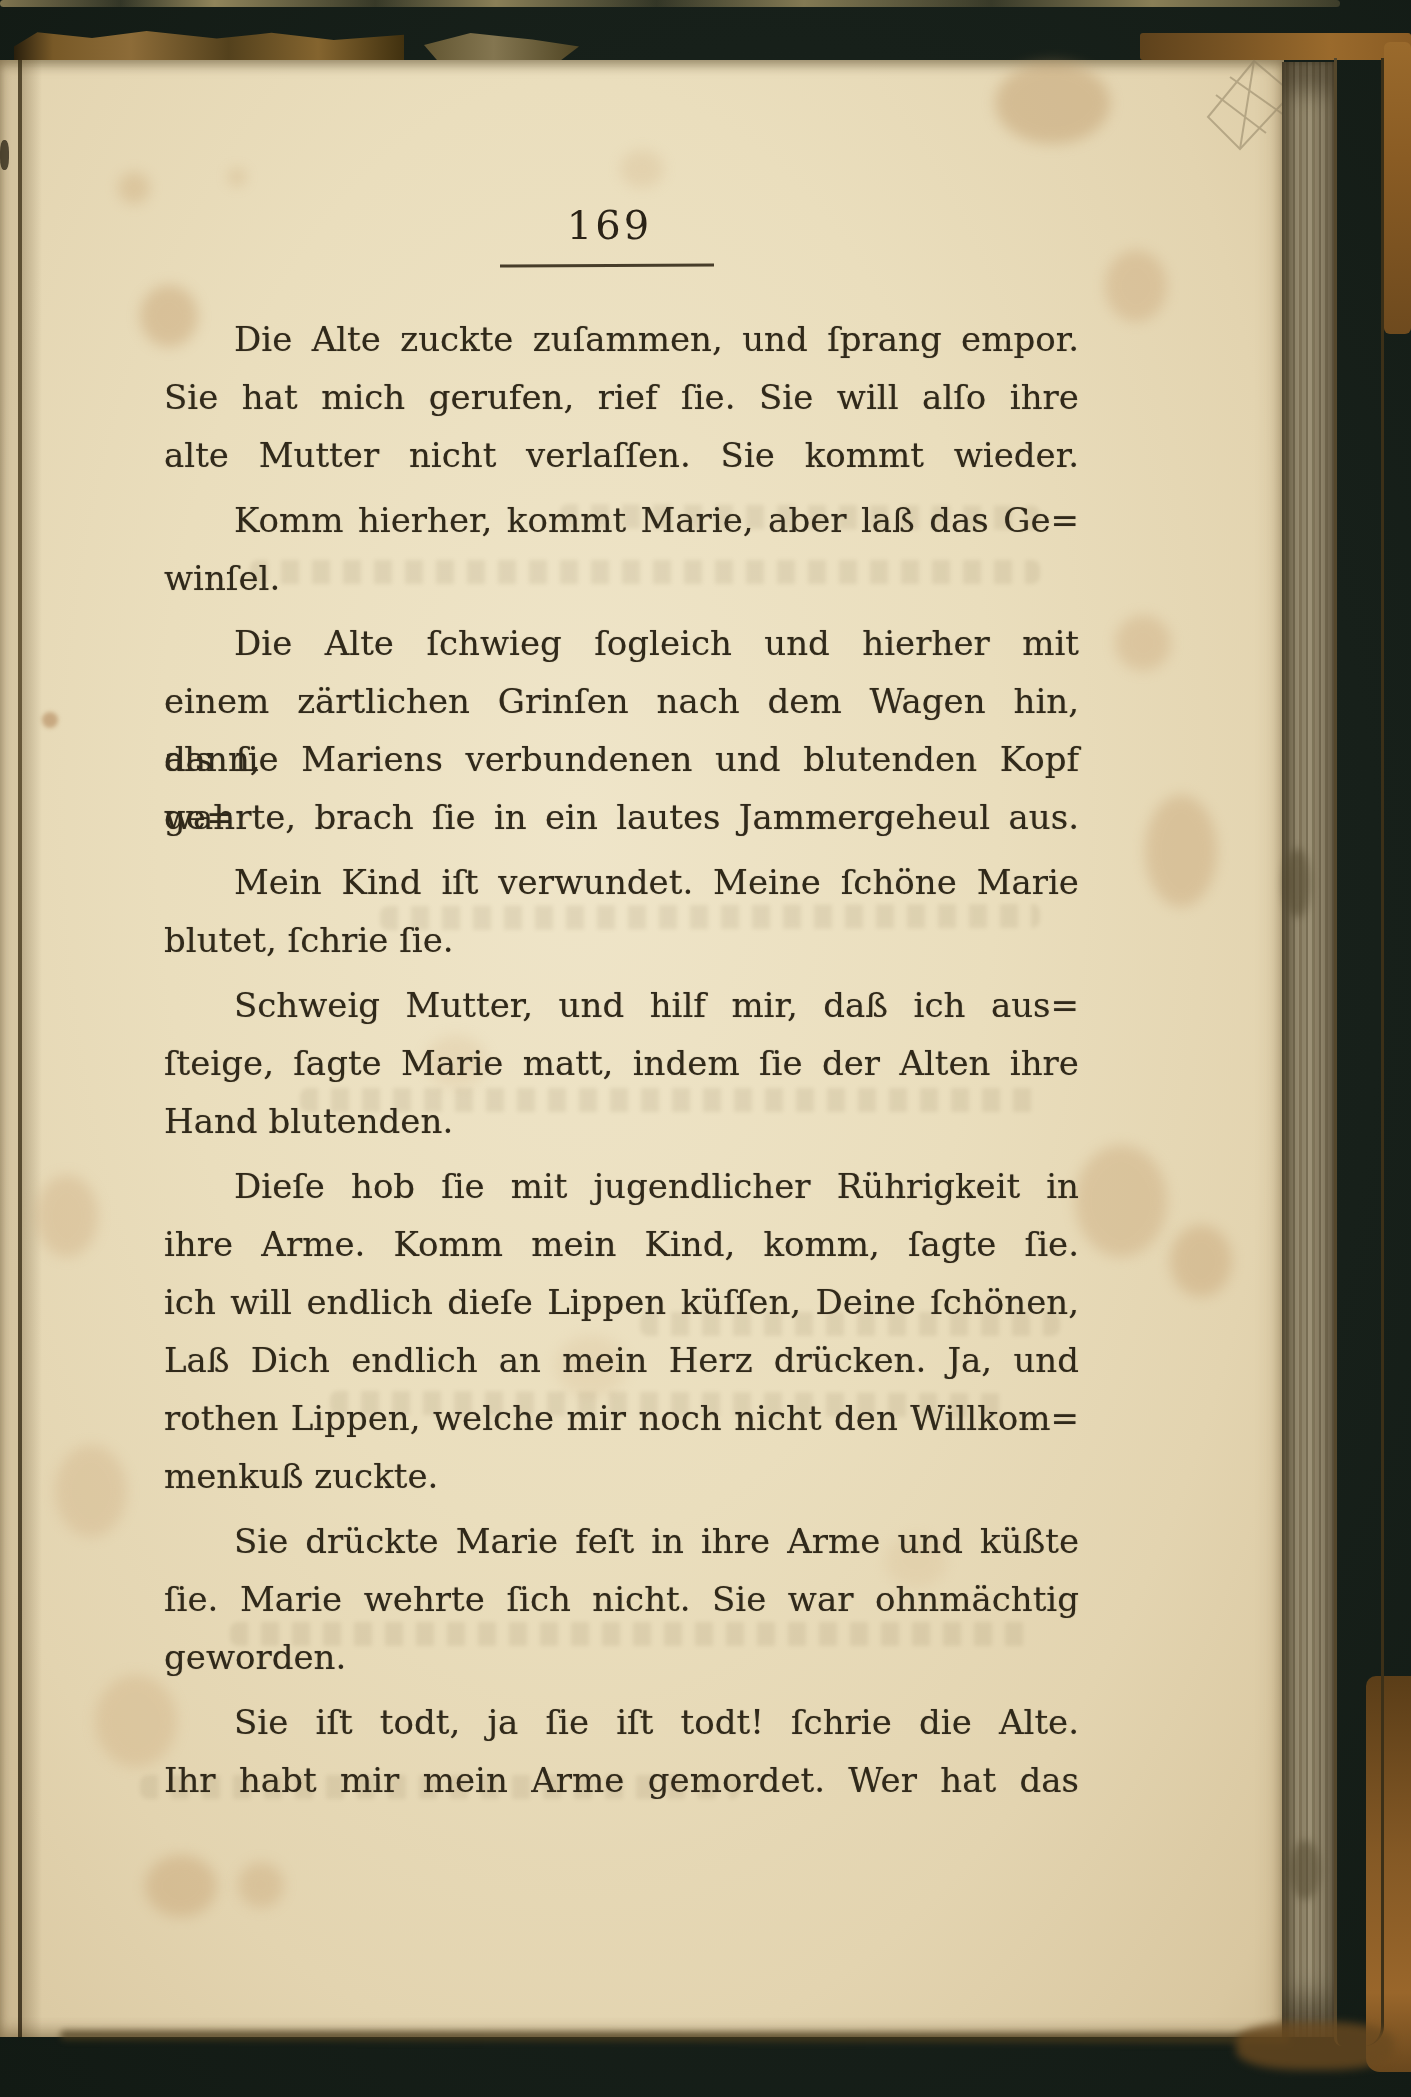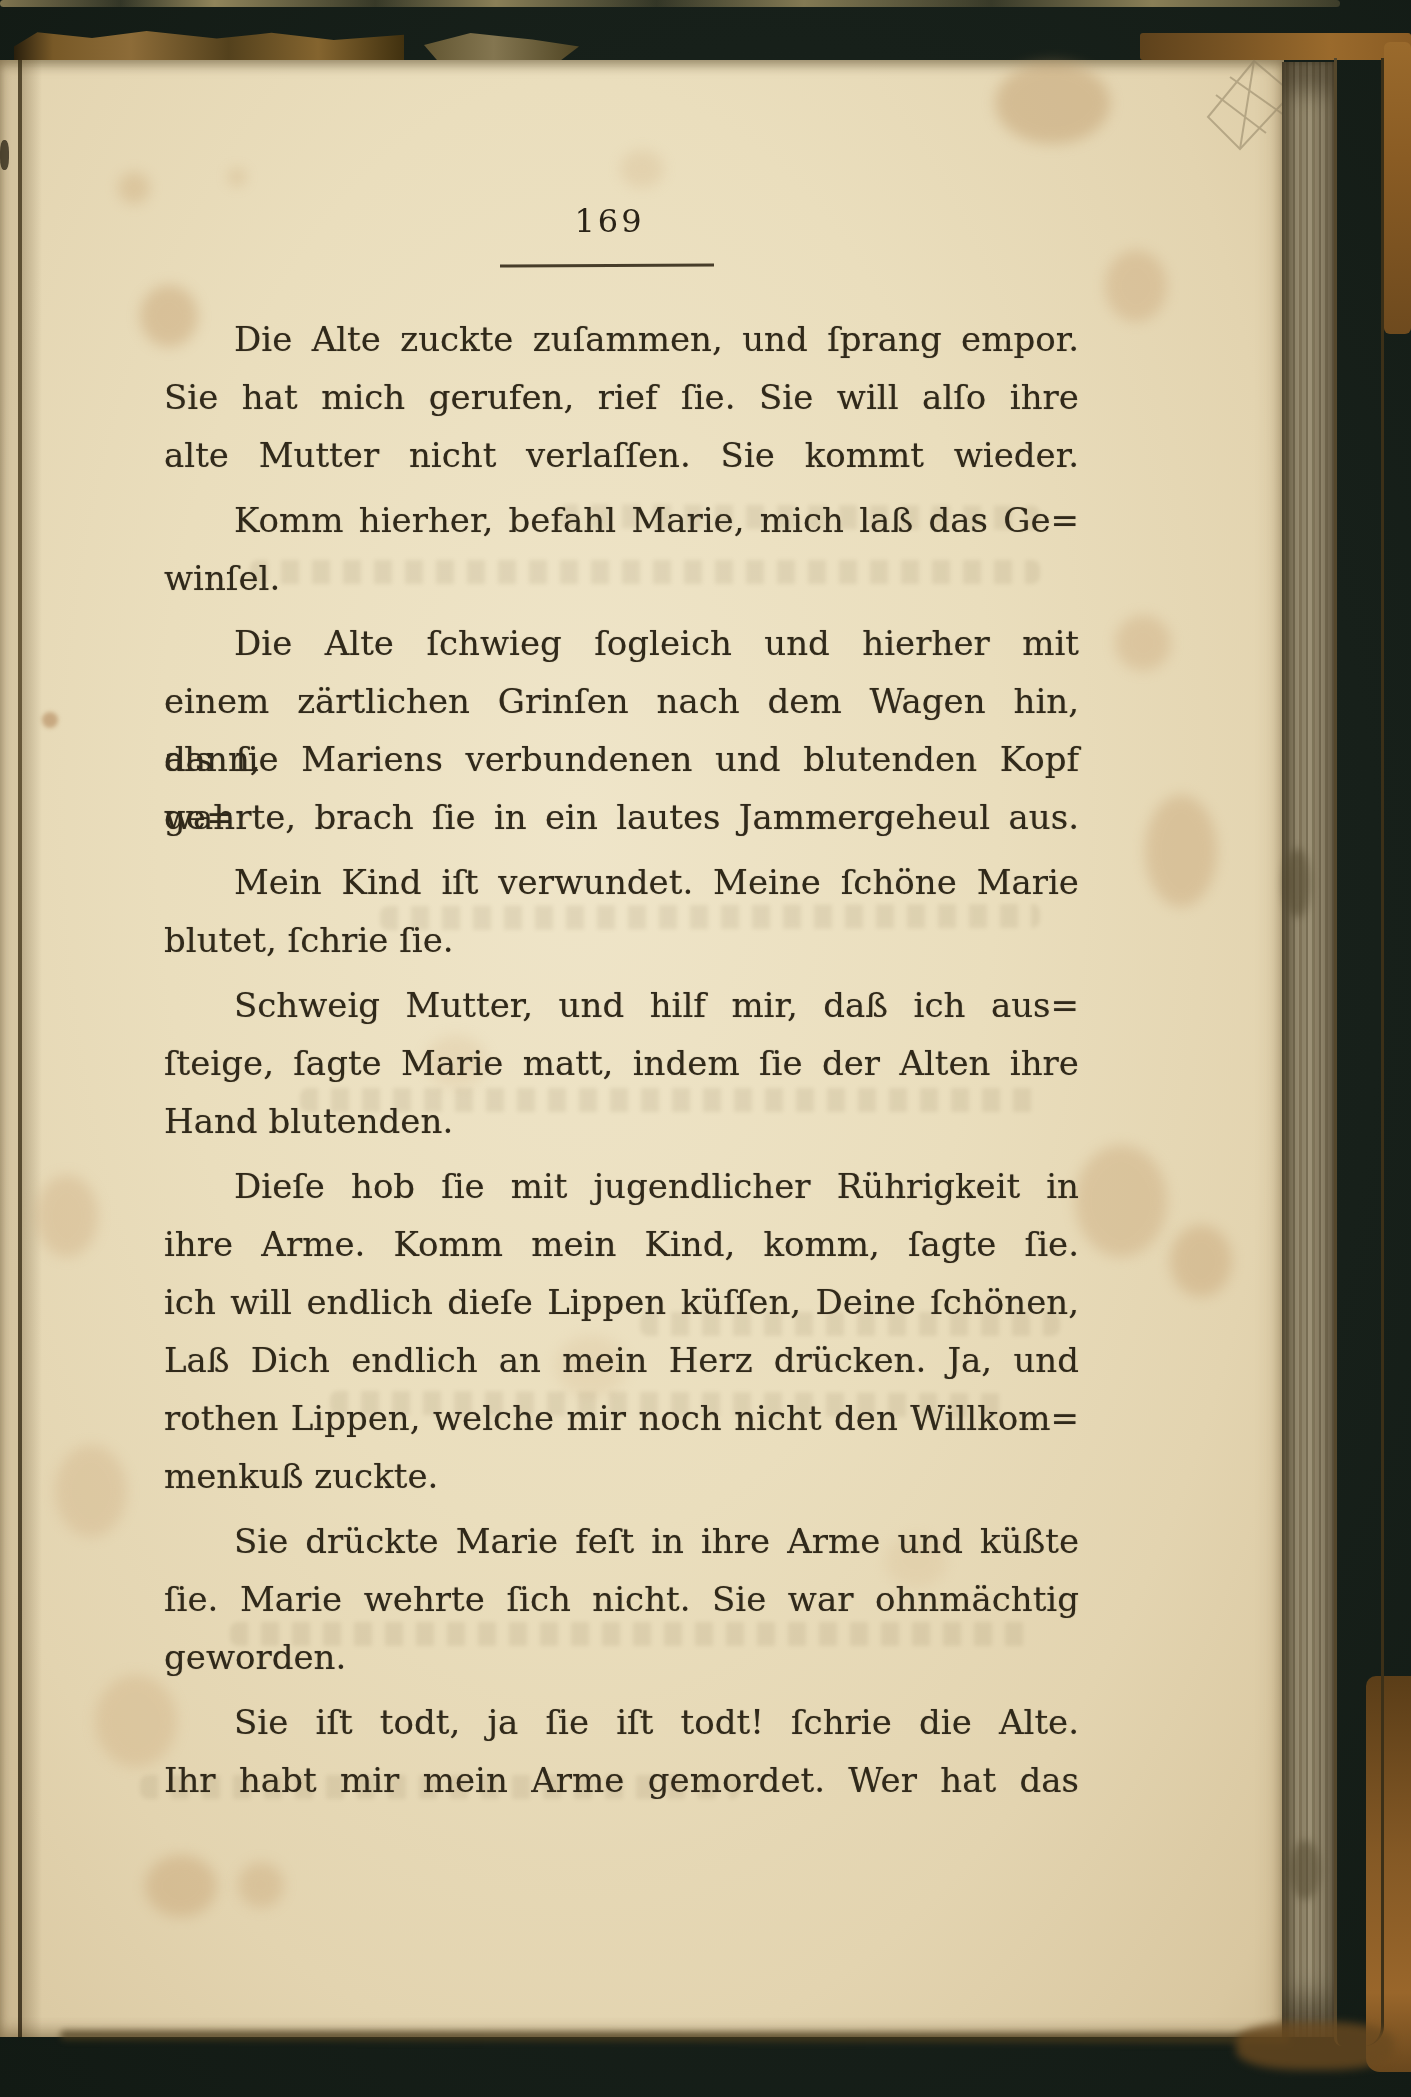--- a/index.html
+++ b/index.html
@@ -52,21 +52,21 @@
   .crease-soft{left:22px;top:60px;width:20px;height:1977px;
     background:linear-gradient(90deg,rgba(90,70,35,.30),rgba(90,70,35,0));}
   .edge-mark{left:0;top:140px;width:9px;height:30px;background:#3a3120;border-radius:40%;opacity:.85;}
 
   .stain{border-radius:50%;filter:blur(7px);}
   .ghost{height:24px;background:repeating-linear-gradient(90deg,#6e5c38 0 18px,rgba(110,92,56,0) 18px 31px);
     opacity:.10;filter:blur(2px);border-radius:8px;}
 
   
   .pagenum{left:152px;top:202px;width:915px;text-align:center;
-    font-size:32px;color:#2a2317;letter-spacing:3px;}
+    font-size:40px;color:#2a2317;letter-spacing:3px;}
   .pagenum-rule{left:500px;top:264px;width:214px;height:3px;background:#473d2a;transform:rotate(-.3deg);}
   .body-text{left:164px;top:310px;width:915px;font-size:34px;line-height:58px;color:#30291a;
     text-shadow:0 0 1px rgba(48,41,26,.45);}
   .line{text-align:justify;text-align-last:justify;height:58px;overflow:visible;}
   .line.indent{padding-left:70px;margin-top:7px;}
   .line.indent:first-child{margin-top:0;}
   .line.nojust{text-align-last:left;}
 
   .scribble{left:1196px;top:55px;width:110px;height:100px;opacity:.5;}
 </style>
@@ -124,21 +124,21 @@
     </g>
   </svg>
 
   <div class="abs pagenum">169</div>
   <div class="abs pagenum-rule"></div>
 
   <div class="abs body-text">
       <div class="line indent">Die Alte zuckte zuſammen, und ſprang empor.</div>
       <div class="line">Sie hat mich gerufen, rief ſie. Sie will alſo ihre</div>
       <div class="line">alte Mutter nicht verlaſſen. Sie kommt wieder.</div>
-      <div class="line indent">Komm hierher, befahl Marie, mich laß das Ge=</div>
+      <div class="line indent">Komm hierher, kommt Marie, aber laß das Ge=</div>
       <div class="line nojust">winſel.</div>
       <div class="line indent">Die Alte ſchwieg ſogleich und hierher mit</div>
       <div class="line">einem zärtlichen Grinſen nach dem Wagen hin, dann,</div>
       <div class="line">als ſie Mariens verbundenen und blutenden Kopf ge=</div>
       <div class="line">wahrte, brach ſie in ein lautes Jammergeheul aus.</div>
       <div class="line indent">Mein Kind iſt verwundet. Meine ſchöne Marie</div>
       <div class="line nojust">blutet, ſchrie ſie.</div>
       <div class="line indent">Schweig Mutter, und hilf mir, daß ich aus=</div>
       <div class="line">ſteige, ſagte Marie matt, indem ſie der Alten ihre</div>
       <div class="line nojust">Hand blutenden.</div>

